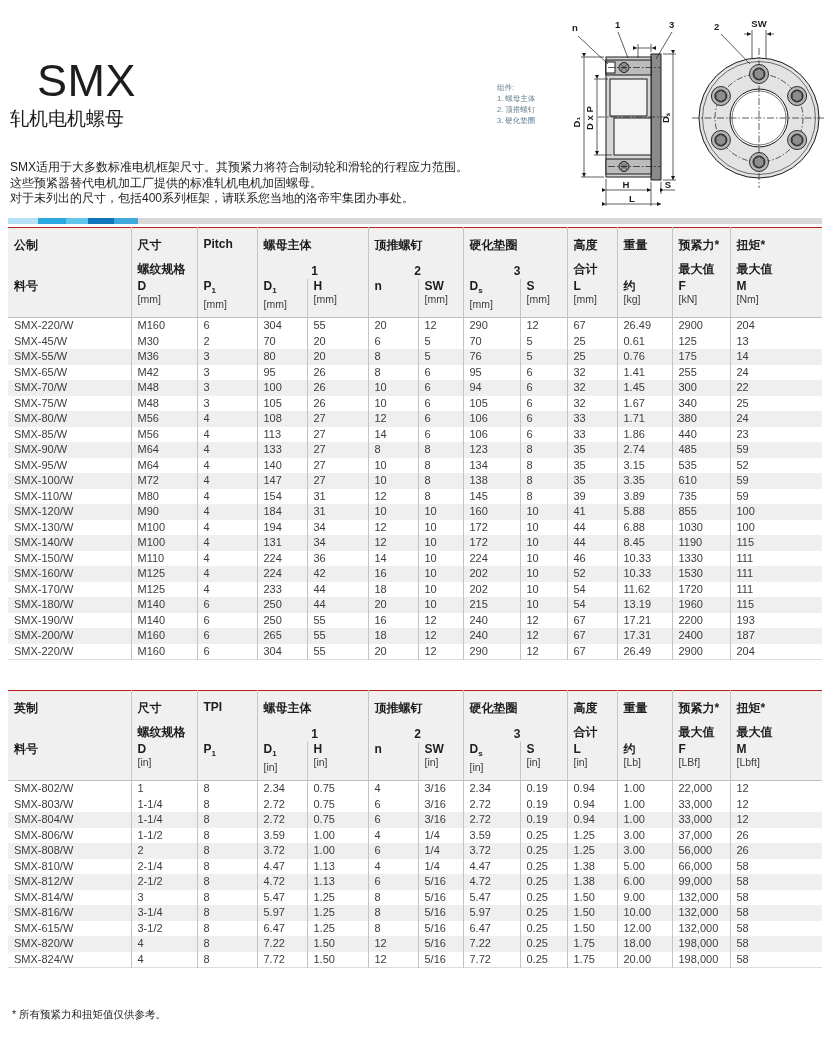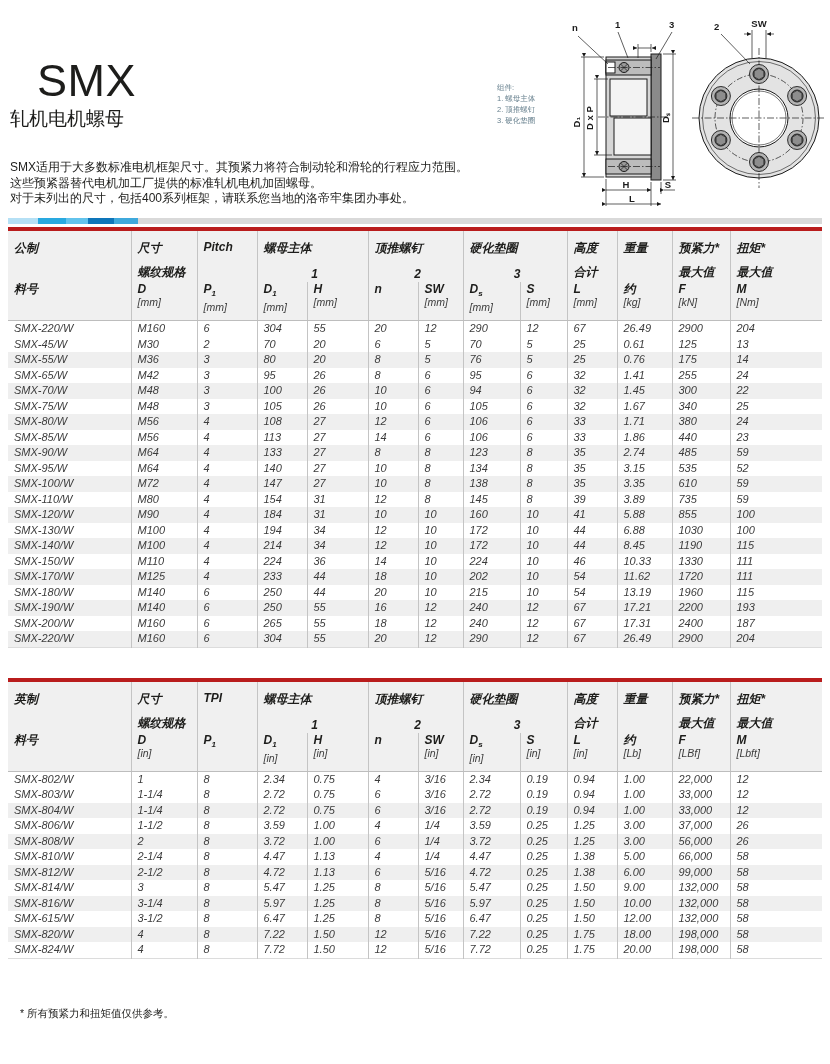--- a/index.html
+++ b/index.html
@@ -26,26 +26,26 @@
   table.dt thead tr.r1 th{font-size:12px;font-weight:bold;padding-top:9px;height:21px;}
   table.dt thead tr.r2 th{font-size:12px;font-weight:bold;height:20px;vertical-align:bottom;padding-bottom:1px;}
   table.dt thead tr.r2 th.c{text-align:center;}
   table.dt thead tr.r3 th{height:38px;border-bottom:1px solid #bdbdbd;margin-left:6px;}
   table.dt thead .lbl{font-size:12px;font-weight:bold;line-height:14px;}
   table.dt thead .lbl sub{font-size:8px;}
   table.dt thead .unit{font-size:10.5px;font-weight:normal;color:#3c3c3c;line-height:12px;}
   table.dt .bl{border-left:1px solid #c4c4c4;}
   table.dt tbody td{height:15.5px;line-height:15.5px;}
   table.dt tbody tr:nth-child(odd):not(:first-child){background:#efefef;}
-  table.dt{border-top:4px solid #b91c1c;border-bottom:1px solid #dcdcdc;font-style:italic;}
+  table.dt{border-top:1px solid #b91c1c;border-bottom:1px solid #dcdcdc;}
   .gap1{height:3px;}
   .gap2{height:30px;}
   
   .notes{margin:10px 0 0 8px;font-size:10.5px;line-height:13px;white-space:pre-wrap;}
-  .notes div{margin:12px;}
+  .notes div{margin:4px;}
 </style>
 </head>
 <body>
 
 <div class="page">
 
   <div class="hdr">
     <div class="title">SMX</div>
     <div class="subtitle">轧机电机螺母</div>
     <div class="intro">
@@ -509,21 +509,21 @@
           <td class="bl">10</td>
           <td class="bl">44</td>
           <td class="bl">6.88</td>
           <td class="bl">1030</td>
           <td class="bl">100</td>
         </tr>
         <tr>
           <td>SMX-140/W</td>
           <td class="bl">M100</td>
           <td class="bl">4</td>
-          <td class="bl">214</td>
+          <td class="bl">131</td>
           <td class="bl">34</td>
           <td class="bl">12</td>
           <td class="bl">10</td>
           <td class="bl">172</td>
           <td class="bl">10</td>
           <td class="bl">44</td>
           <td class="bl">8.45</td>
           <td class="bl">1190</td>
           <td class="bl">115</td>
         </tr>
@@ -533,20 +533,35 @@
           <td class="bl">4</td>
           <td class="bl">224</td>
           <td class="bl">36</td>
           <td class="bl">14</td>
           <td class="bl">10</td>
           <td class="bl">224</td>
           <td class="bl">10</td>
           <td class="bl">46</td>
           <td class="bl">10.33</td>
           <td class="bl">1330</td>
+          <td class="bl">111</td>
+        </tr>
+        <tr>
+          <td>SMX-160/W</td>
+          <td class="bl">M125</td>
+          <td class="bl">4</td>
+          <td class="bl">224</td>
+          <td class="bl">42</td>
+          <td class="bl">16</td>
+          <td class="bl">10</td>
+          <td class="bl">202</td>
+          <td class="bl">10</td>
+          <td class="bl">52</td>
+          <td class="bl">10.33</td>
+          <td class="bl">1530</td>
           <td class="bl">111</td>
         </tr>
         <tr>
           <td>SMX-170/W</td>
           <td class="bl">M125</td>
           <td class="bl">4</td>
           <td class="bl">233</td>
           <td class="bl">44</td>
           <td class="bl">18</td>
           <td class="bl">10</td>

